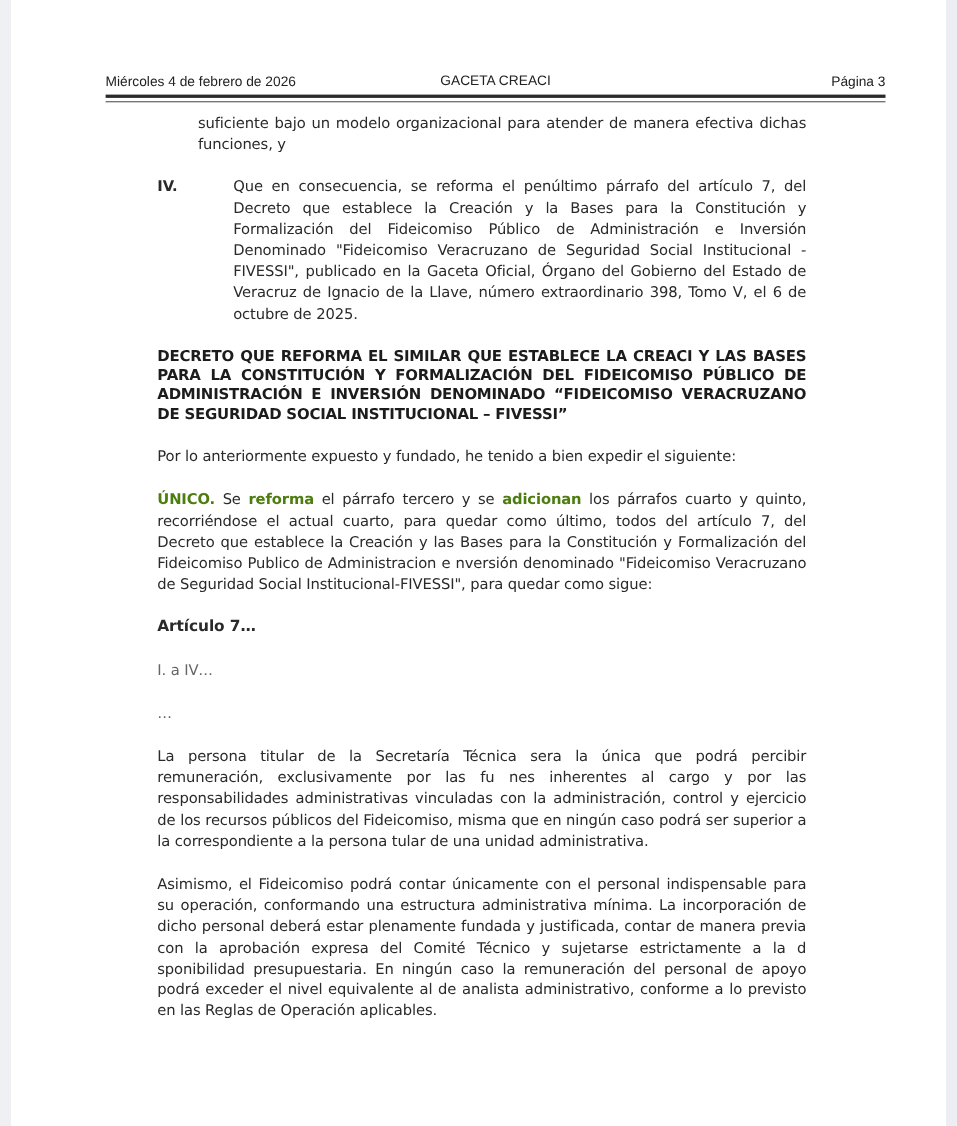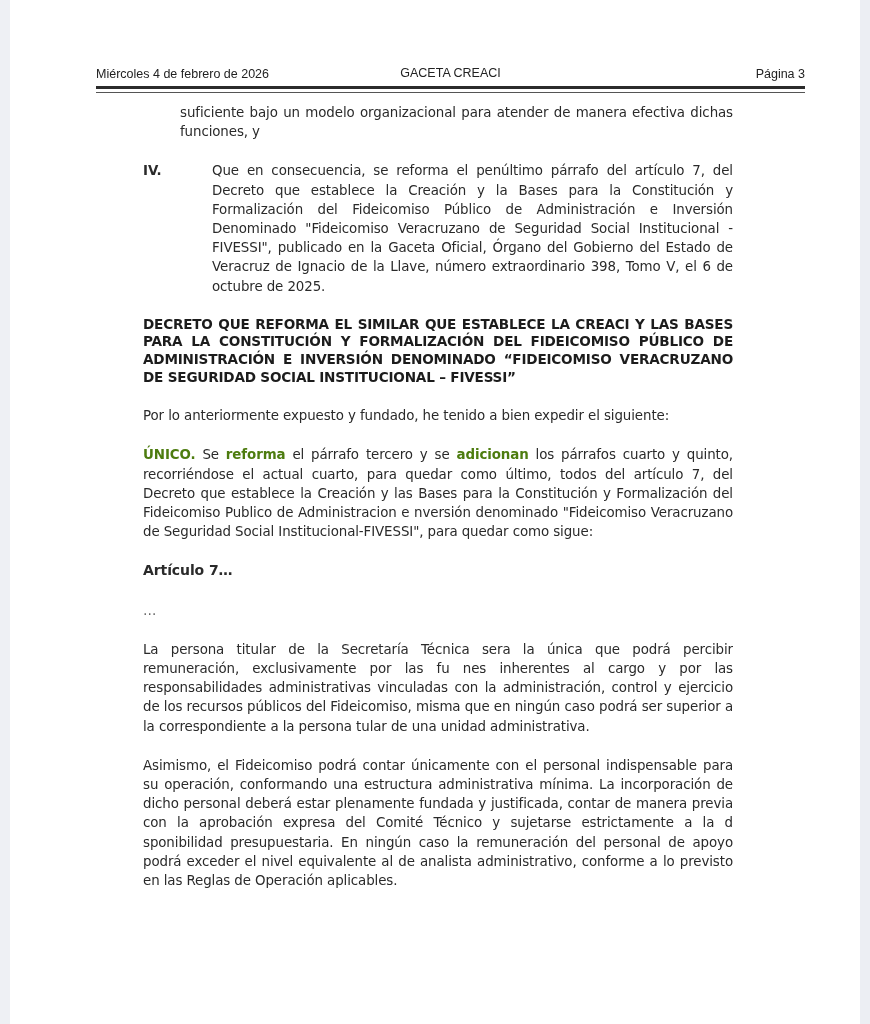--- a/index.html
+++ b/index.html
@@ -69,20 +69,21 @@
       <p class="just item-text">Que en consecuencia, se reforma el penúltimo párrafo del artículo 7, del Decreto que establece la Creación y la Bases para la Constitución y Formalización del Fideicomiso Público de Administración e Inversión Denominado "Fideicomiso Veracruzano de Seguridad Social Institucional - FIVESSI", publicado en la Gaceta Oficial, Órgano del Gobierno del Estado de Veracruz de Ignacio de la Llave, número extraordinario 398, Tomo V, el 6 de octubre de 2025.</p>
     </div>
 
     <p class="just decree-title">DECRETO QUE REFORMA EL SIMILAR QUE ESTABLECE LA CREACI     Y LAS BASES PARA LA CONSTITUCIÓN Y FORMALIZACIÓN DEL FIDEICOMISO PÚBLICO DE ADMINISTRACIÓN E INVERSIÓN DENOMINADO “FIDEICOMISO VERACRUZANO DE SEGURIDAD SOCIAL INSTITUCIONAL – FIVESSI”</p>
 
     <p class="just para">Por lo anteriormente expuesto y fundado, he tenido a bien expedir el siguiente:</p>
 
     <p class="just para"><span class="b">ÚNICO.</span><span> Se </span><span class="b">reforma</span><span> el párrafo tercero y se </span><span class="b">adicionan</span><span> los párrafos cuarto y quinto, recorriéndose el actual cuarto, para quedar como último, todos del artículo 7, del Decreto que establece la Creación y las Bases para la Constitución y Formalización del Fideicomiso Publico de Administracion e  nversión denominado "Fideicomiso Veracruzano de Seguridad Social Institucional-FIVESSI", para quedar como sigue:</span></p>
 
     <p class="art-heading" style="margin-bottom:0">Artículo 7…</p>
+    <p class="gap light" style="margin-bottom:0">I. a IV…</p>
     <p class="gap light" style="margin-bottom:0">…</p>
 
     <p class="just para">La persona titular de la Secretaría Técnica sera la única que podrá percibir remuneración, exclusivamente por las fu     nes inherentes al cargo y por las responsabilidades administrativas vinculadas con la administración, control y ejercicio de los recursos públicos del Fideicomiso, misma que en ningún caso podrá ser superior a la correspondiente a la persona  tular de una unidad administrativa.</p>
     <p class="just para">Asimismo, el Fideicomiso podrá contar únicamente con el personal indispensable para su operación, conformando una estructura administrativa mínima. La incorporación de dicho personal deberá estar plenamente fundada y justificada, contar de manera previa con la aprobación expresa del Comité Técnico y sujetarse estrictamente a la d sponibilidad presupuestaria. En ningún caso la remuneración del personal de apoyo podrá exceder el nivel equivalente al de analista administrativo, conforme a lo previsto en las Reglas de Operación aplicables.</p>
   </div>
 </div>
 
 <div class="scroll-gutter-right"></div>
 
 </body></html>

